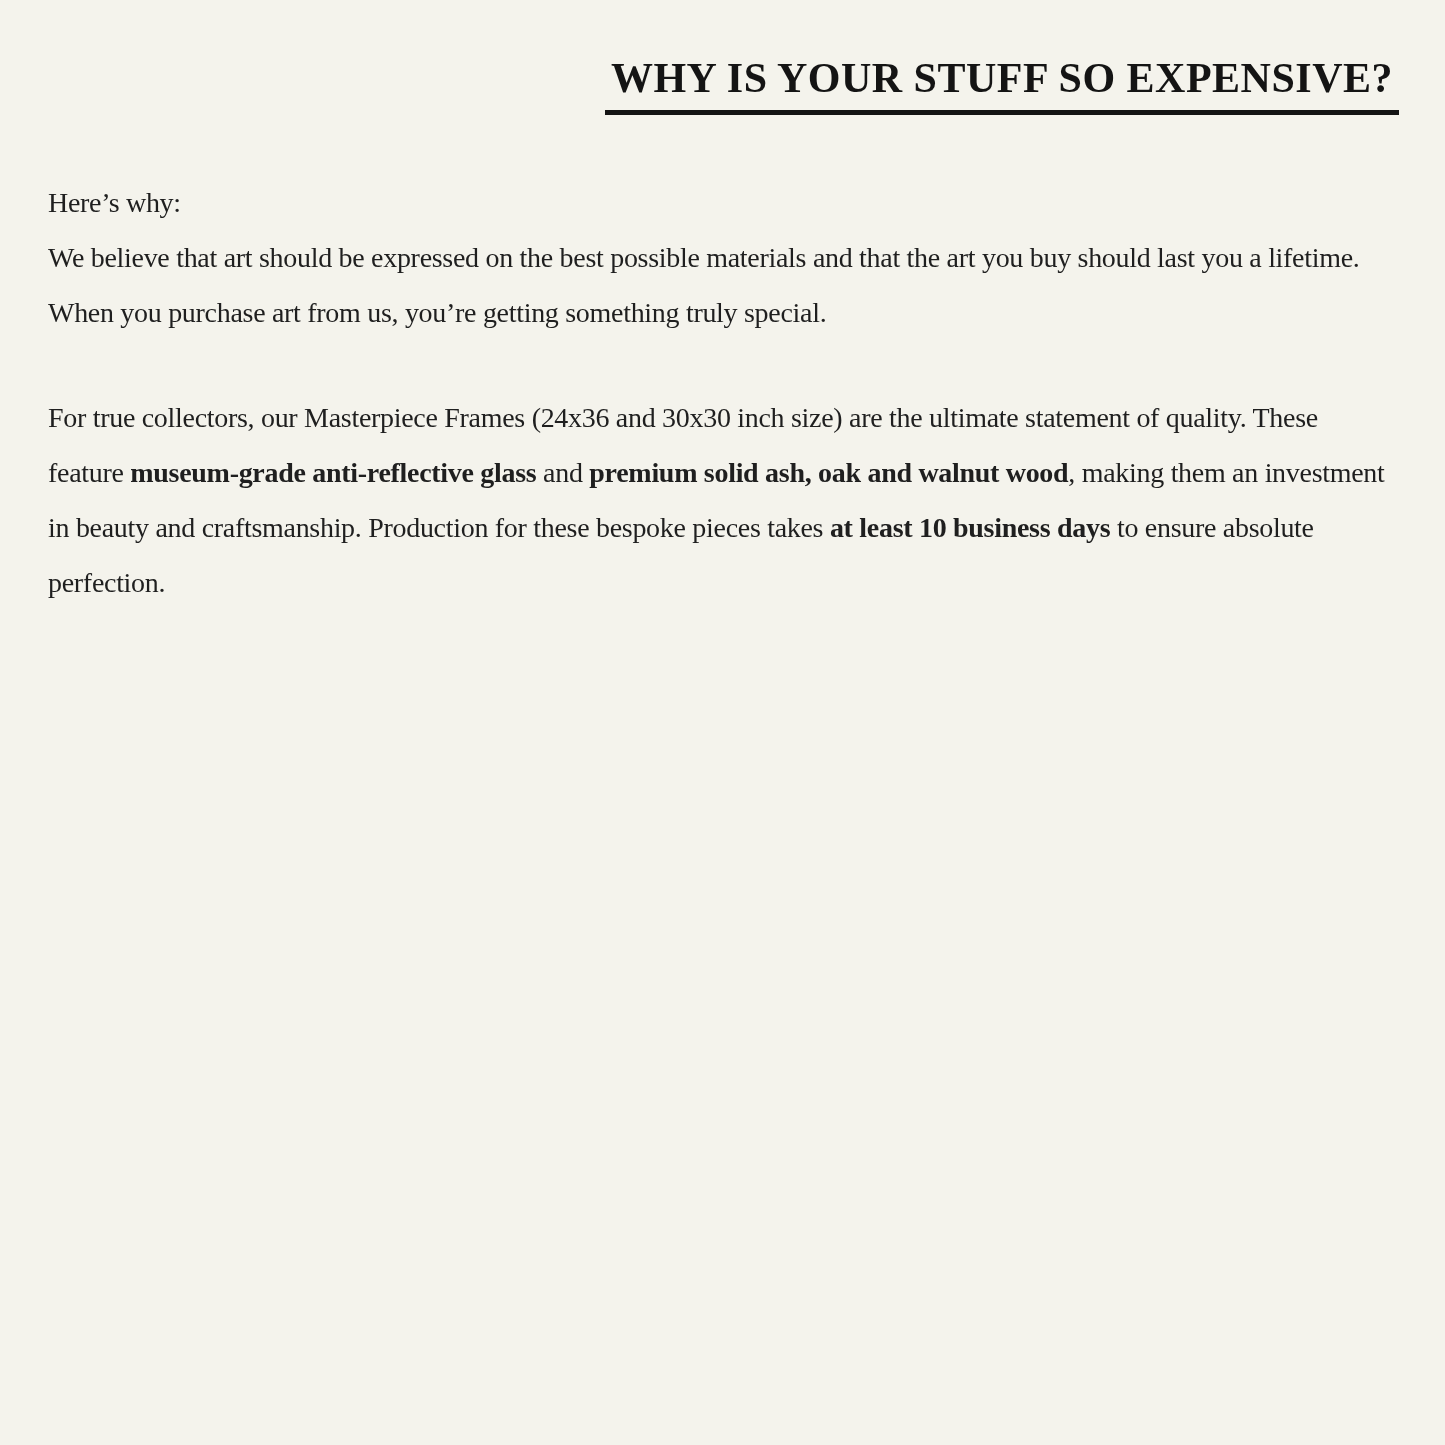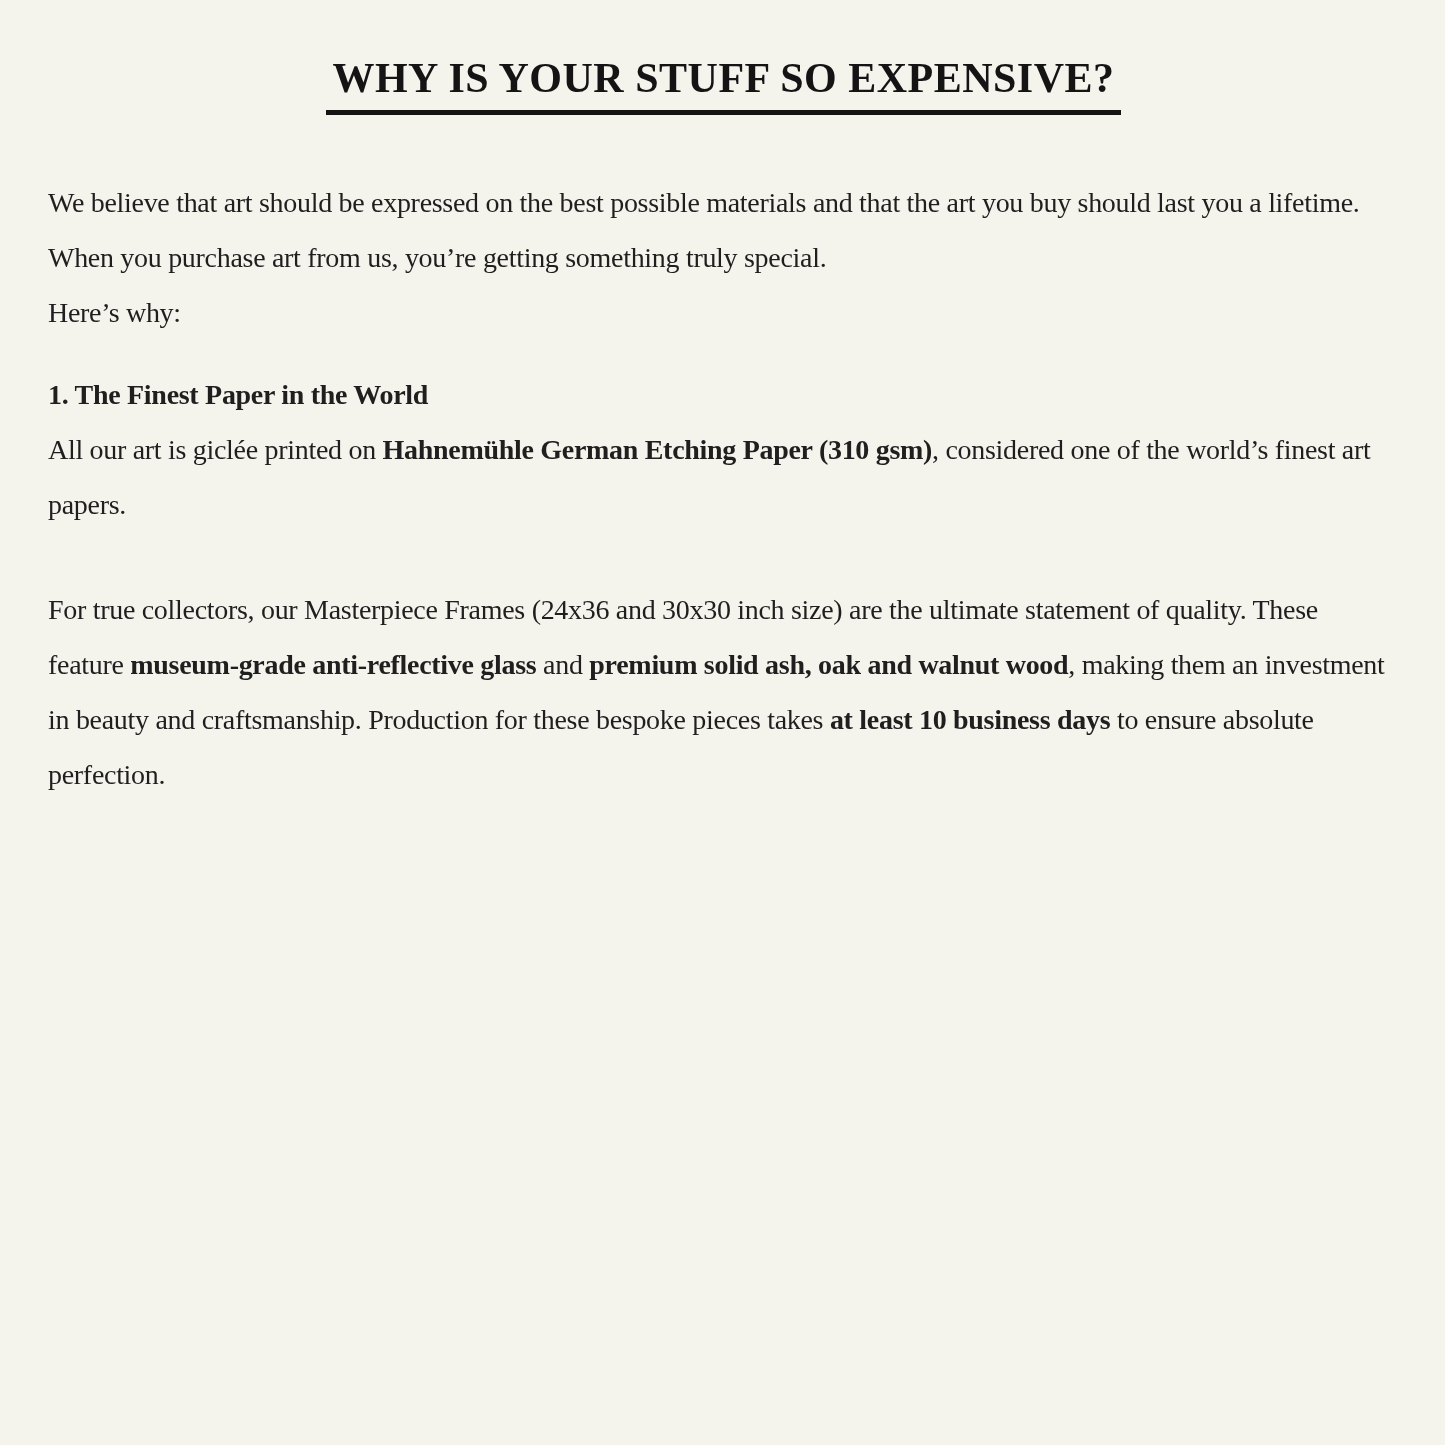--- a/index.html
+++ b/index.html
@@ -12,21 +12,21 @@
     background: #f4f3ec;
     color: #1f1f1f;
     font-family: "Liberation Serif", serif;
     overflow: hidden;
   }
   .page {
     padding: 54px 46px 0 48px;
     box-sizing: border-box;
   }
   .title-row {
-    text-align: center;
+    text-align: right;
   }
   .page-title {
     display: inline-block;
     margin: 0;
     font-size: 42px;
     font-weight: 700;
     letter-spacing: 0.5px;
     color: #141414;
     line-height: 1.15;
     border-bottom: 5px solid #141414;
@@ -60,29 +60,25 @@
 </style>
 </head>
 <body>
 
 <div class="page">
   <div class="title-row">
     <h1 class="page-title">WHY IS YOUR STUFF SO EXPENSIVE?</h1>
   </div>
 
   <div class="intro">
+      <p class="para"><span>Here’s why:</span></p>
       <p class="para"><span>We believe that art should be expressed on the best possible materials and that the art you buy should last you a lifetime. When you purchase art from us, you’re getting something truly special.</span></p>
-      <p class="para"><span>Here’s why:</span></p>
     </div>
 
   <div id="sections">
-      <section class="section">
-        <p class="para section-heading">1. The Finest Paper in the World</p>
-        <p class="para section-body"><span>All our art is giclée printed on </span><b>Hahnemühle German Etching Paper (310 gsm)</b><span>, considered one of the world’s finest art papers.</span></p>
-      </section>
       <section class="section">
       </section>
       <section class="section">
       </section>
       <section class="section">
         <p class="para section-body"><span>For true collectors, our Masterpiece Frames (24x36 and 30x30 inch size) are the ultimate statement of quality. These feature </span><b>museum-grade anti-reflective glass</b><span> and </span><b>premium solid ash, oak and walnut wood</b><span>, making them an investment in beauty and craftsmanship. Production for these bespoke pieces takes </span><b>at least 10 business days</b><span> to ensure absolute perfection.</span></p>
       </section>
     </div>
 
 </div>

